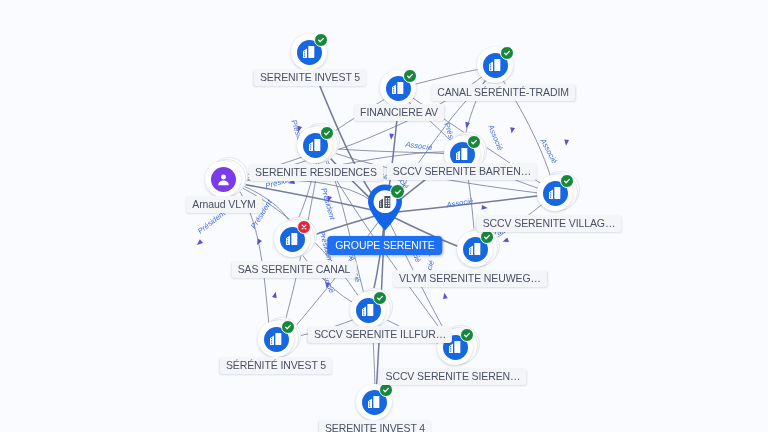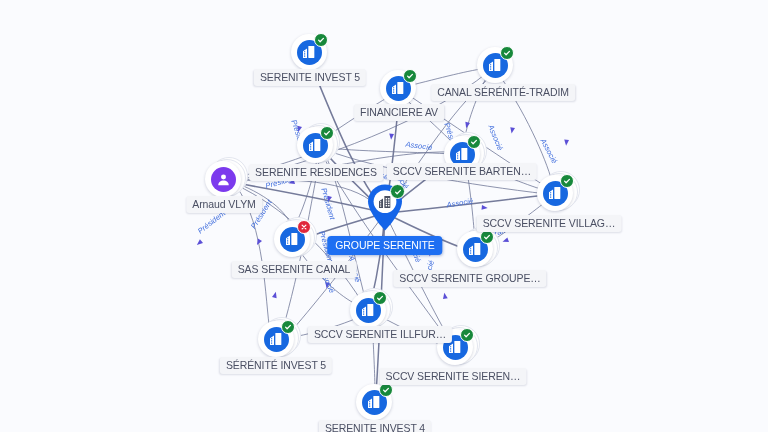--- a/index.html
+++ b/index.html
@@ -623,20 +623,20 @@
     </div>
   <div id="labels">
       <div class="node-label" style="left: 310px; top: 69px;">SERENITE INVEST 5</div>
       <div class="node-label" style="left: 399px; top: 104px;">FINANCIERE AV</div>
       <div class="node-label" style="left: 503px; top: 84px;">CANAL SÉRÉNITÉ-TRADIM</div>
       <div class="node-label" style="left: 316px; top: 164px;">SERENITE RESIDENCES</div>
       <div class="node-label" style="left: 462px; top: 163px;">SCCV SERENITE BARTEN…</div>
       <div class="node-label" style="left: 549px; top: 215px;">SCCV SERENITE VILLAG…</div>
       <div class="node-label" style="left: 224px; top: 196px;">Arnaud VLYM</div>
       <div class="node-label selected" style="left: 385px; top: 236px;">GROUPE SERENITE</div>
-      <div class="node-label" style="left: 470px; top: 270px;">SCCV SERENITE GROUPE…</div>
+      <div class="node-label" style="left: 470px; top: 270px;">VLYM SERENITE NEUWEG…</div>
       <div class="node-label" style="left: 294px; top: 261px; text-align: right;">SAS SERENITE CANAL</div>
       <div class="node-label" style="left: 380px; top: 326px;">SCCV SERENITE ILLFUR…</div>
       <div class="node-label" style="left: 276px; top: 357px;">SÉRÉNITÉ INVEST 5</div>
       <div class="node-label" style="left: 453px; top: 368px;">SCCV SERENITE SIEREN…</div>
       <div class="node-label" style="left: 375px; top: 420px;">SERENITE INVEST 4</div>
     </div>
 </div>
 
 </body></html>

